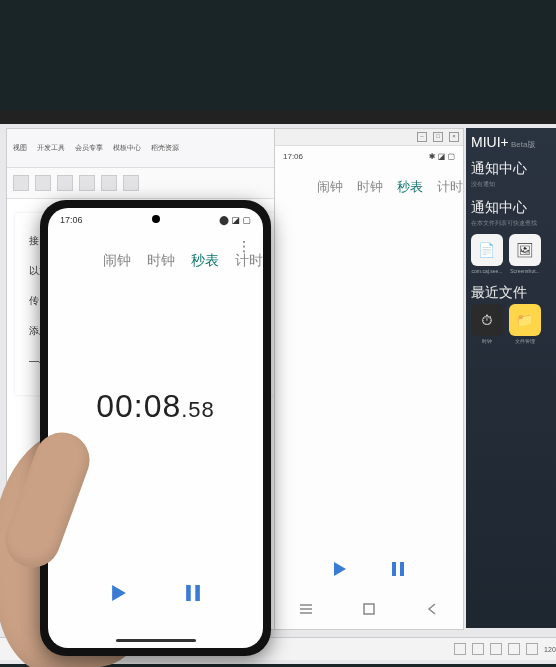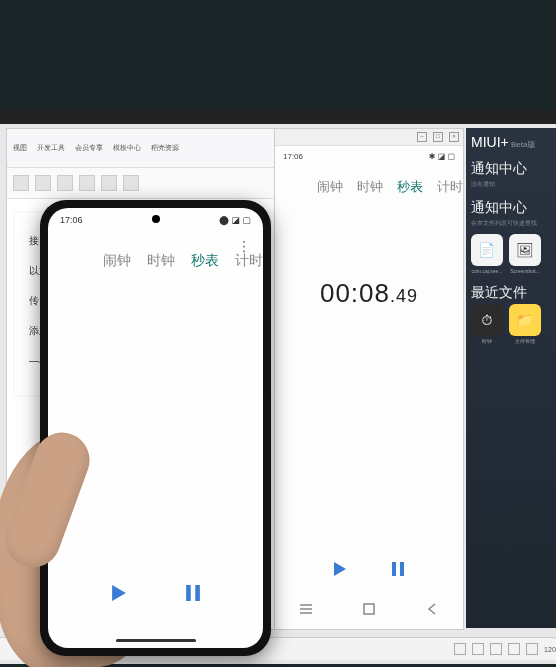--- a/index.html
+++ b/index.html
@@ -98,23 +98,20 @@
       <div class="statusbar">
         <span>17:06</span>
         <span>✱ ◪ ▢</span>
       </div>
       <div class="tabs">
         <span>闹钟</span>
         <span>时钟</span>
         <span class="active">秒表</span>
         <span>计时</span>
       </div>
-      <div class="stopwatch">
-        <span>00:08</span><span class="ms">.49</span>
-      </div>
       <div class="controls">
         <div class="ctrl">
           <svg width="12" height="14" viewBox="0 0 12 14">
               <path d="M0 0 L12 7 L0 14 Z" fill="#3a7bd5"></path>
             </svg>
         </div>
         <div class="ctrl">
           <svg width="14" height="14" viewBox="0 0 14 14">
               <rect x="1" y="0" width="4" height="14" fill="#3a7bd5"></rect>
               <rect x="9" y="0" width="4" height="14" fill="#3a7bd5"></rect>
@@ -189,20 +186,23 @@
         <span>17:06</span>
         <span>⬤ ◪ ▢</span>
       </div>
       <div class="more">⋮</div>
       <div class="tabs">
         <span>闹钟</span>
         <span>时钟</span>
         <span class="active">秒表</span>
         <span>计时</span>
       </div>
+      <div class="stopwatch">
+        <span>00:08</span><span class="ms">.58</span>
+      </div>
       <div class="controls">
         <div class="ctrl">
           <svg width="14" height="16" viewBox="0 0 12 14">
               <path d="M0 0 L12 7 L0 14 Z" fill="#3a7bd5"></path>
             </svg>
         </div>
         <div class="ctrl">
           <svg width="16" height="16" viewBox="0 0 14 14">
               <rect x="1" y="0" width="4" height="14" fill="#3a7bd5"></rect>
               <rect x="9" y="0" width="4" height="14" fill="#3a7bd5"></rect>

